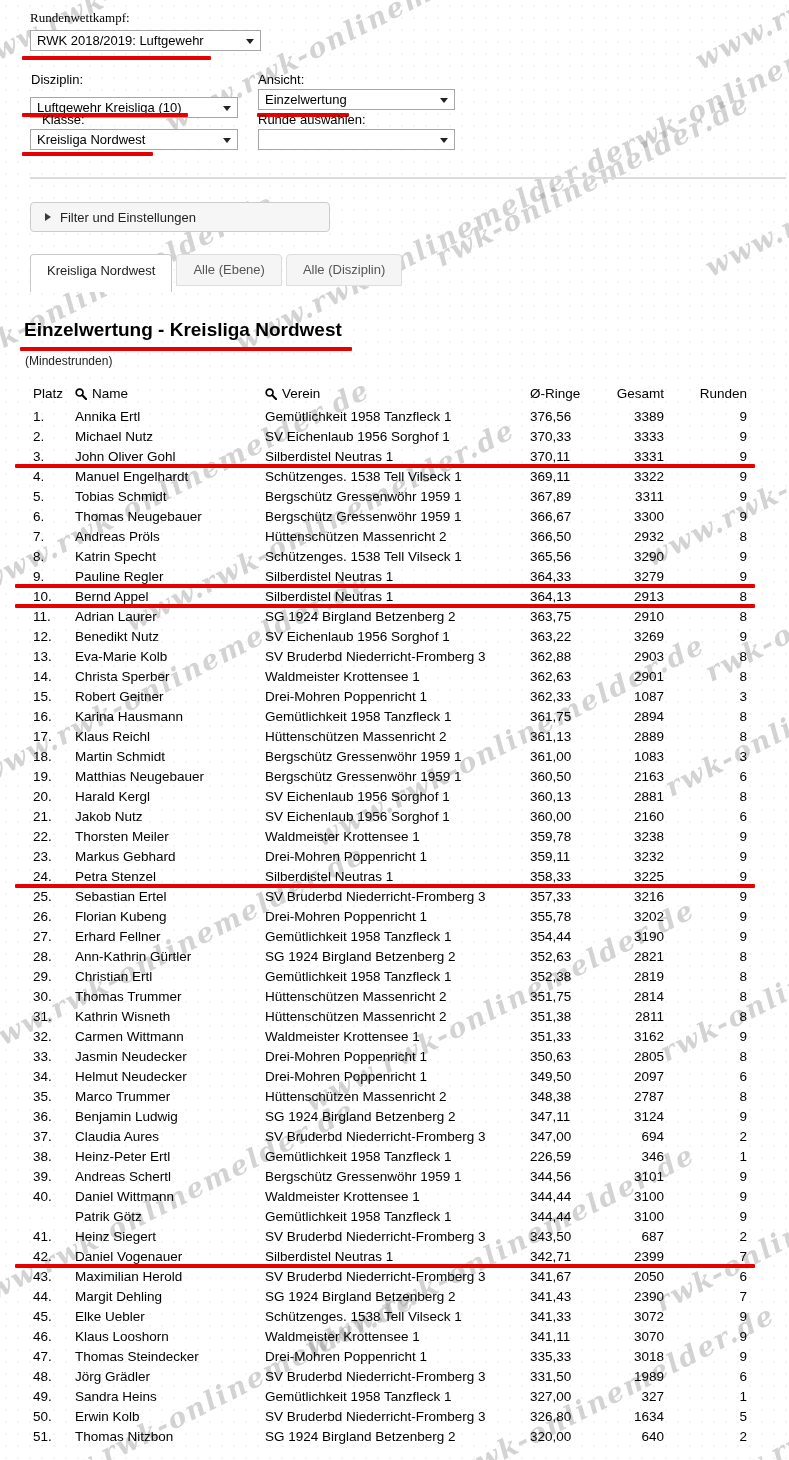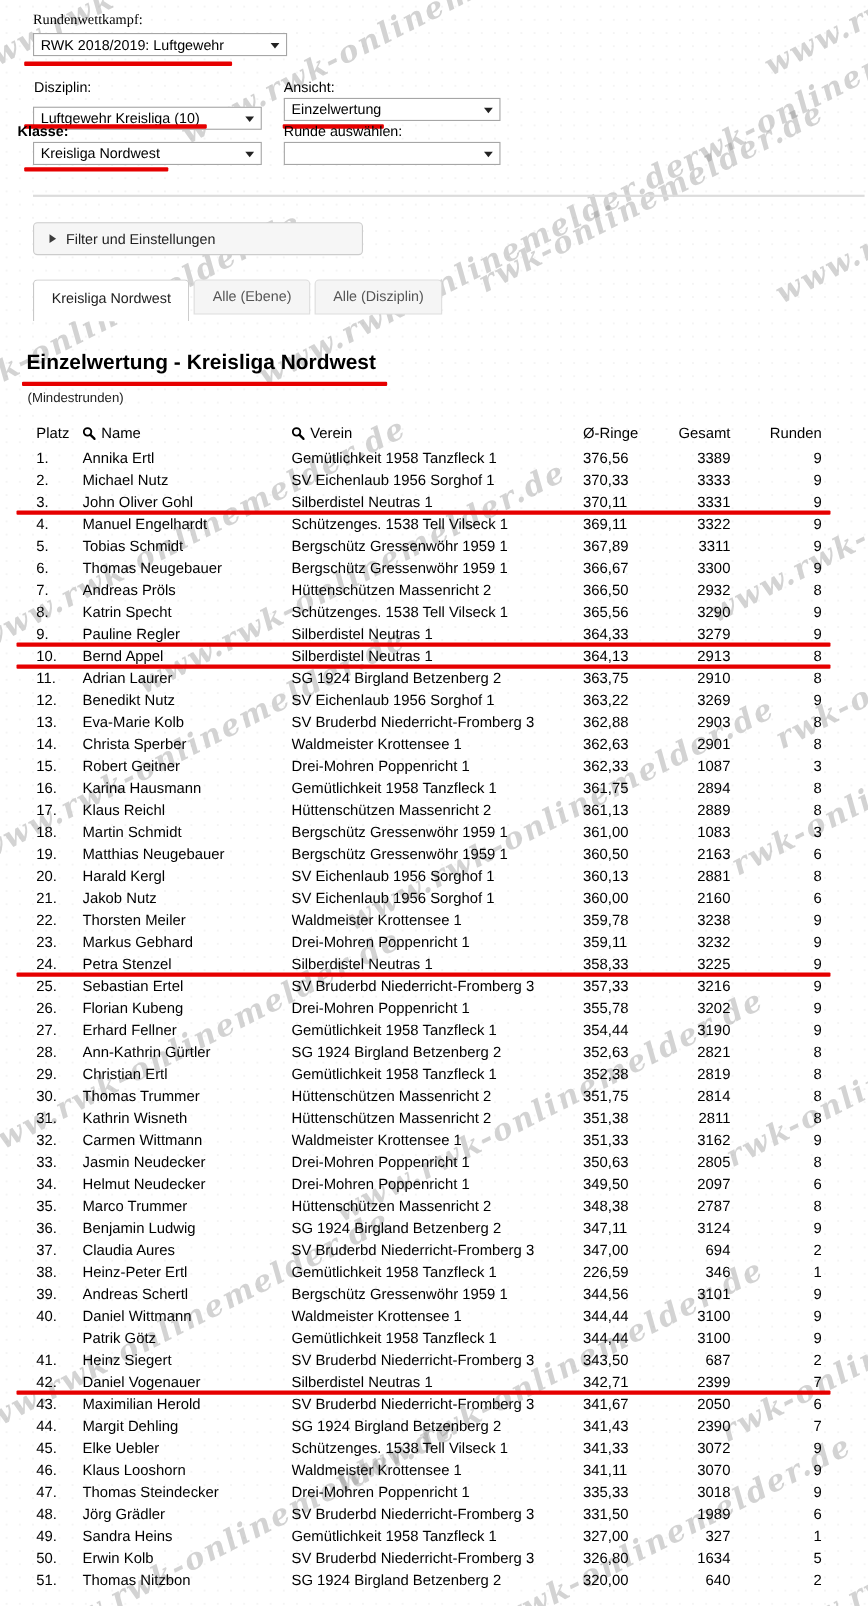--- a/index.html
+++ b/index.html
@@ -118,21 +118,21 @@
     <span>Luftgewehr Kreisliga (10)</span>
     <span class="arrow"></span>
   </div>
   <div class="sel" style="left:258px;top:89px;width:197px;">
     <span>Einzelwertung</span>
     <span class="arrow"></span>
   </div>
   <div class="red-line" style="left:22px;top:113px;width:166px;"></div>
   <div class="red-line" style="left:257px;top:113px;width:92px;"></div>
 
-  <div class="abs field-label" style="left:16px;top:112px;font-weight:bold;">Klasse:</div>
+  <div class="abs field-label" style="left:42px;top:112px;">Klasse:</div>
   <div class="abs field-label" style="left:258px;top:112px;">Runde auswählen:</div>
 
   <div class="sel" style="left:30px;top:129px;width:208px;">
     <span>Kreisliga Nordwest</span>
     <span class="arrow"></span>
   </div>
   <div class="sel" style="left:258px;top:129px;width:197px;">
     <span></span>
     <span class="arrow"></span>
   </div>

